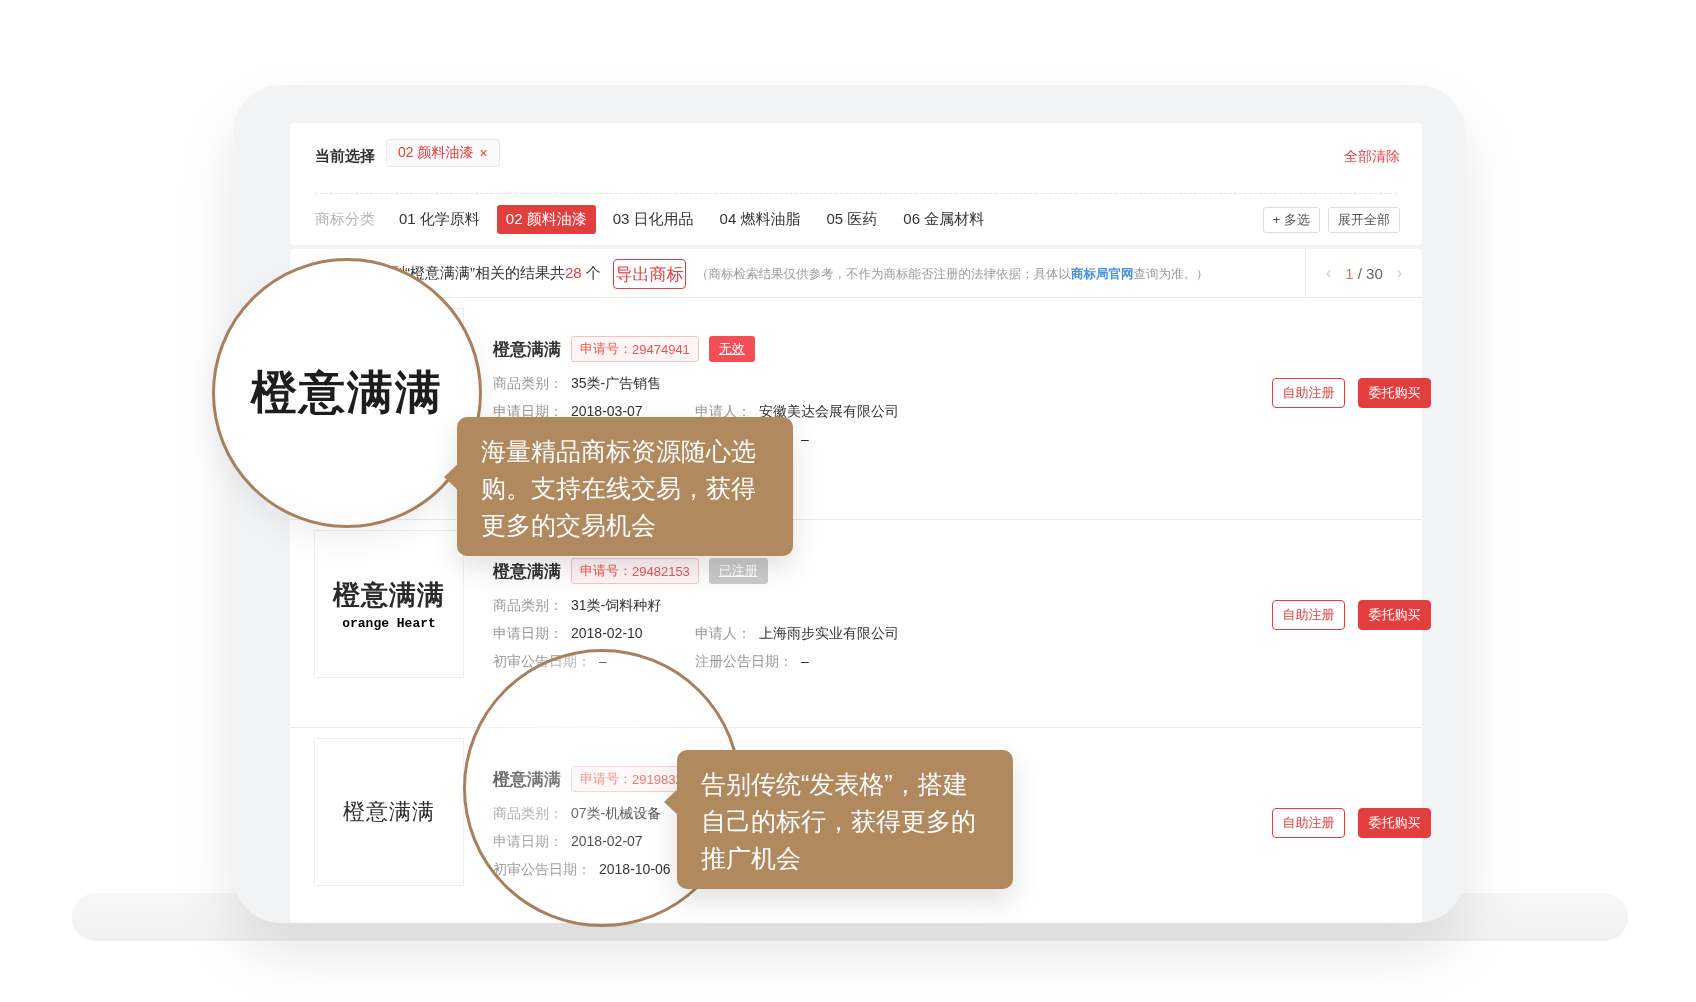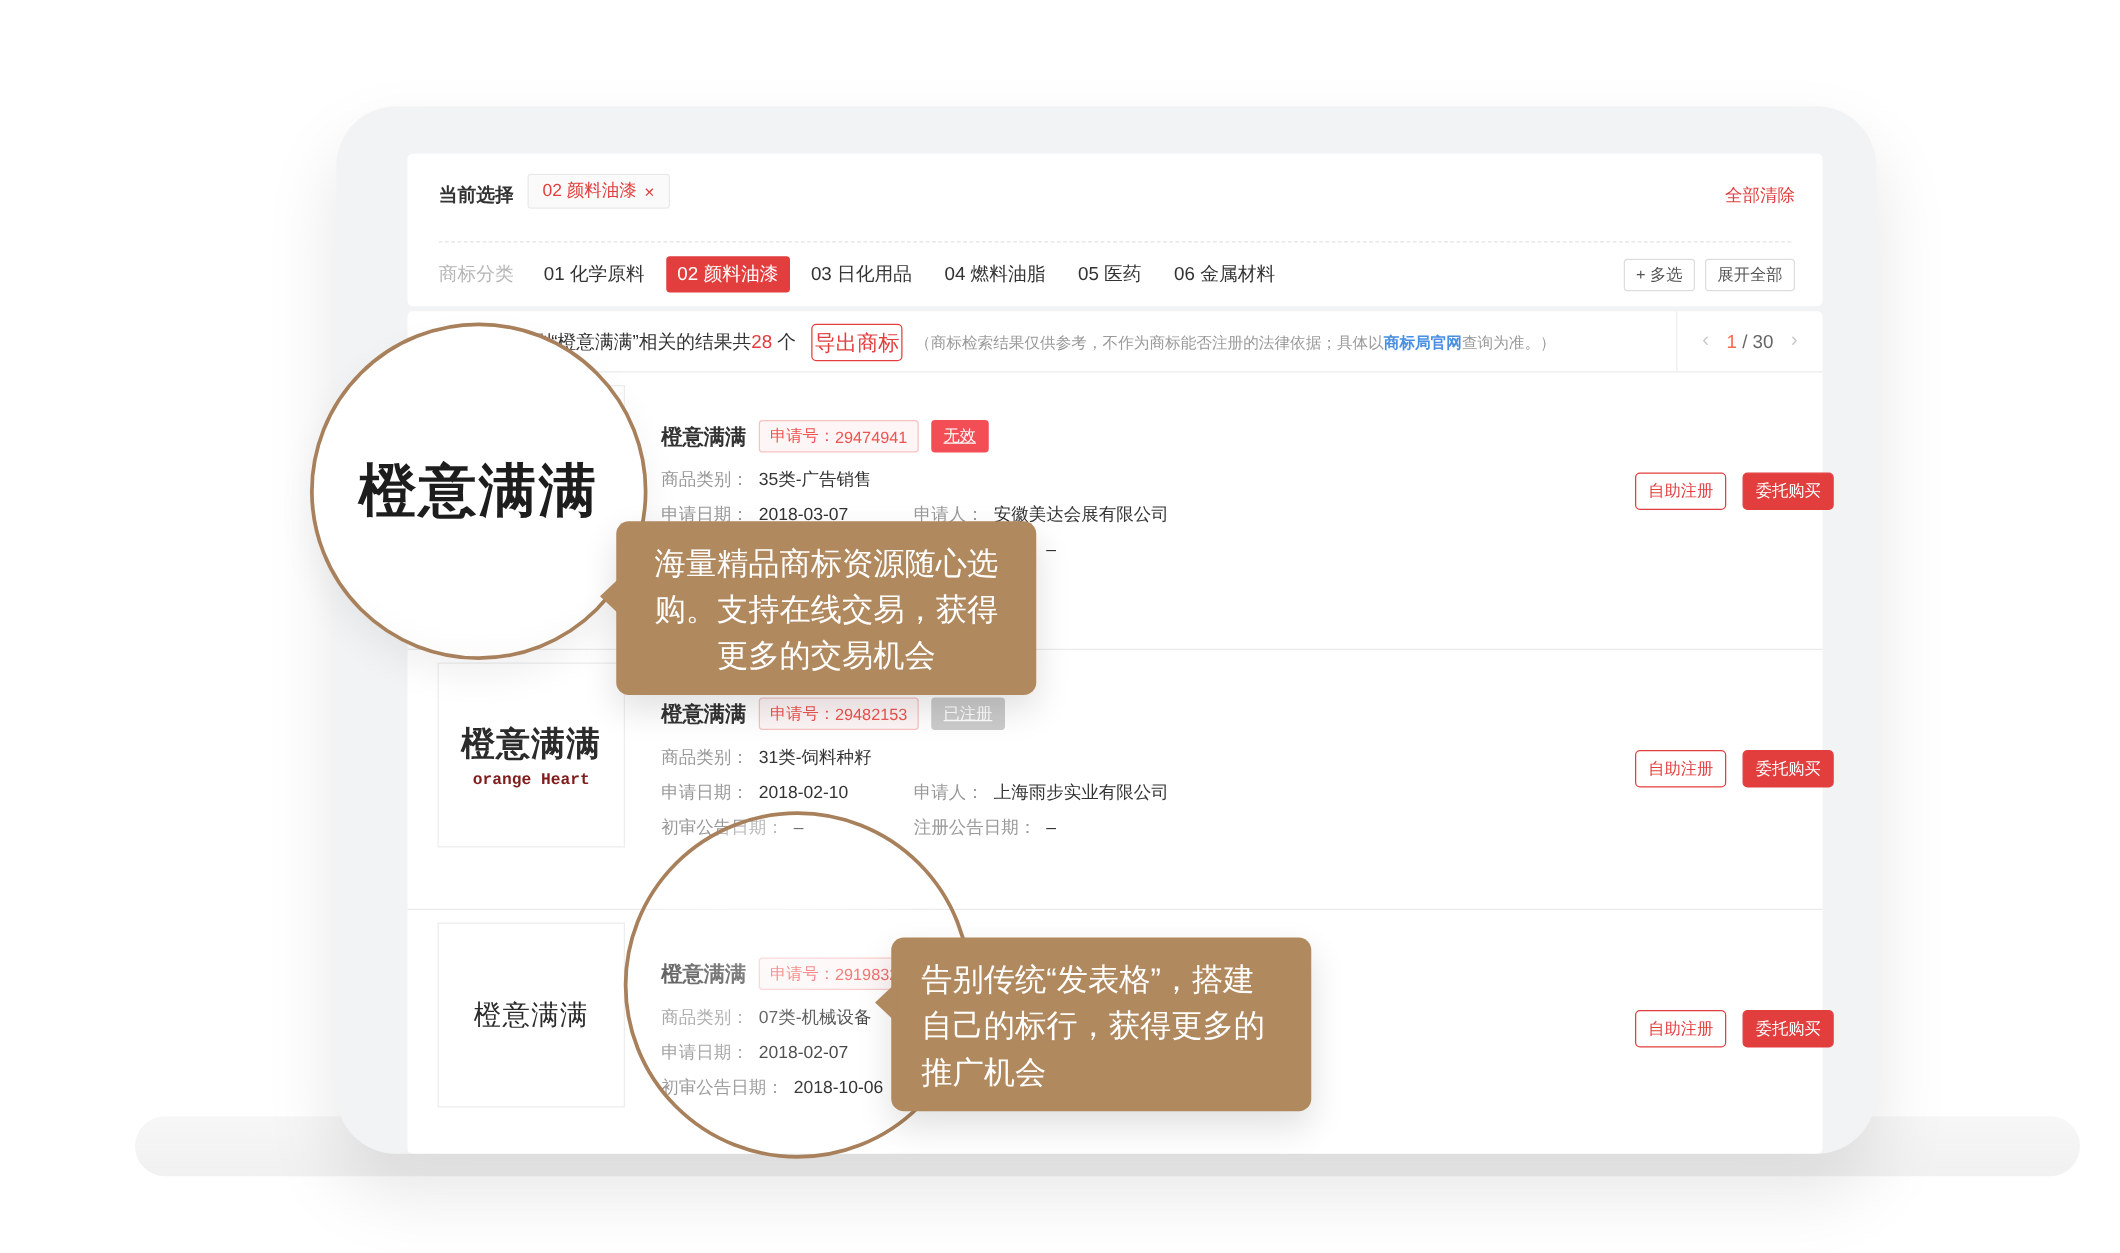--- a/index.html
+++ b/index.html
@@ -1,17 +1,17 @@
 <!DOCTYPE html>
 <html><head>
 <meta charset="utf-8">
 <style>
   * { margin:0; padding:0; box-sizing:border-box; }
   html,body { width:1696px; height:1002px; background:#ffffff; font-family:"Liberation Sans","DejaVu Sans",sans-serif; overflow:hidden; }
-  .stage { position:relative; width:1462px; height:1002px;margin-left:36px; }
+  .stage { position:relative; width:1462px; height:1002px; }
 
   
   .base-bar { position:absolute; left:72px; top:893px; width:1556px; height:48px; border-radius:26px;
     background:linear-gradient(#f7f7f8,#f1f1f2); }
 
   
   .card { position:absolute; left:233px; top:85px; width:1232px; height:838px; border-radius:48px;
     background:#f2f3f4; box-shadow:0 30px 60px rgba(0,0,0,.10); overflow:hidden; }
 
   .panel { position:absolute; background:#fff; border-radius:4px; }
@@ -50,21 +50,21 @@
   .pg-num { font-size:15px; color:#666; }
   .pg-cur { color:#f56b4d; }
 
   
   .result-row { position:relative; border-bottom:1px solid #ebebeb; }
   .row-1 { height:222px; } .row-2 { height:208px; } .row-3 { height:195px; border-bottom:none; }
   .mark-box { position:absolute; left:24px; top:10px; width:150px; height:148px; border:1px solid #ededed;
     display:flex; flex-direction:column; align-items:center; justify-content:center; background:#fff; }
   .mark-text { font-size:22px; color:#2b2b2b; letter-spacing:1px; white-space:nowrap; }
   .mark-text.fancy { font-family:"Liberation Serif","DejaVu Serif",serif; font-weight:bold; font-size:27px; }
-  .mark-sub { font-family:"Liberation Mono","DejaVu Sans Mono",monospace; font-weight:bold; font-size:13px; color:#7f1d1d; margin-top:3px; }
+  .mark-sub { font-family:"Liberation Mono","DejaVu Sans Mono",monospace; font-weight:bold; font-size:13px; color:#000000; margin-top:3px; }
   .row-content { position:absolute; left:203px; top:38px; width:620px; }
   .title-line { display:flex; align-items:center; gap:10px; }
   .res-title { font-size:17px; font-weight:bold; color:#333; white-space:nowrap; }
   .appno-tag { display:flex; align-items:center; border:1px solid #f7c2c2; background:#fef6f6; color:#ef5350;
     font-size:13px; padding:3px 8px; border-radius:3px; white-space:nowrap; }
   .status-badge { font-size:13px; color:#fff; padding:4px 10px; border-radius:3px; white-space:nowrap;text-decoration:underline; }
   .status-invalid { background:#f34d55; }
   .status-registered { background:#cbcbcb; }
   .fields { margin-top:13px; }
   .field-line { position:relative; height:28px; font-size:14px; white-space:nowrap; }
@@ -83,21 +83,21 @@
     box-shadow:0 14px 30px rgba(0,0,0,.06); display:flex; align-items:center; justify-content:center; }
   .circle-1 .big-mark { font-size:46px; font-weight:600; color:#1d1d1d; letter-spacing:2px; white-space:nowrap; }
   .circle-2 { left:463px; top:649px; width:278px; height:278px;
     background:radial-gradient(circle at 38% 28%, rgba(255,255,255,.55), rgba(255,255,255,0) 62%); }
 
   
   .tooltip { position:absolute; background:#b1895f; border-radius:10px; padding:16px 24px; color:#fff;
     box-shadow:0 12px 28px rgba(0,0,0,.12); }
   .tooltip .tl { font-size:25px; line-height:37px; white-space:nowrap; }
   .tooltip .arrow { position:absolute; left:-29px; width:0; height:0; border:16px solid transparent; border-right:17px solid #b1895f; }
-  .tooltip-1 { left:457px; top:417px; width:336px; height:139px;text-align:center; }
+  .tooltip-1 { left:457px; top:417px; width:336px; height:139px; }
   .tooltip-1 .arrow { top:44px; }
   .tooltip-2 { left:677px; top:750px; width:336px; height:139px; }
   .tooltip-2 .arrow { top:36px; }
 </style>
 </head>
 <body>
 
 <div class="stage">
   <div class="base-bar"></div>
 

